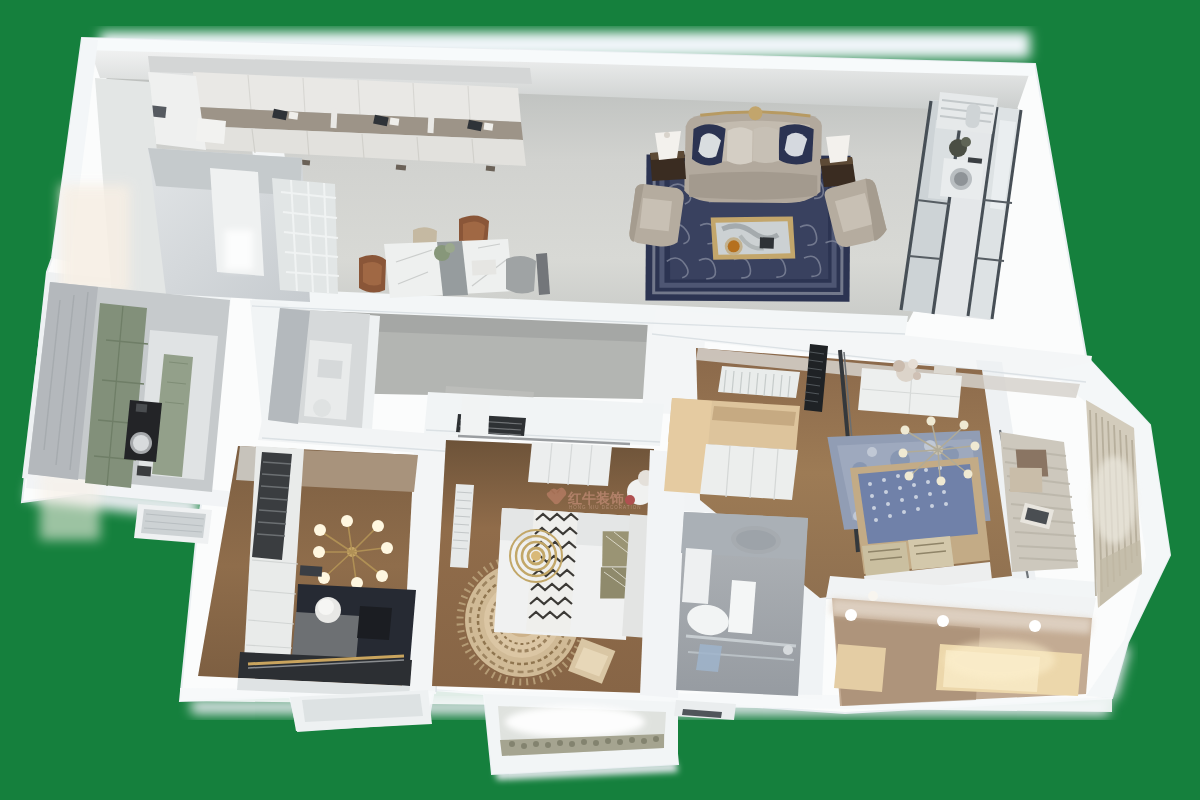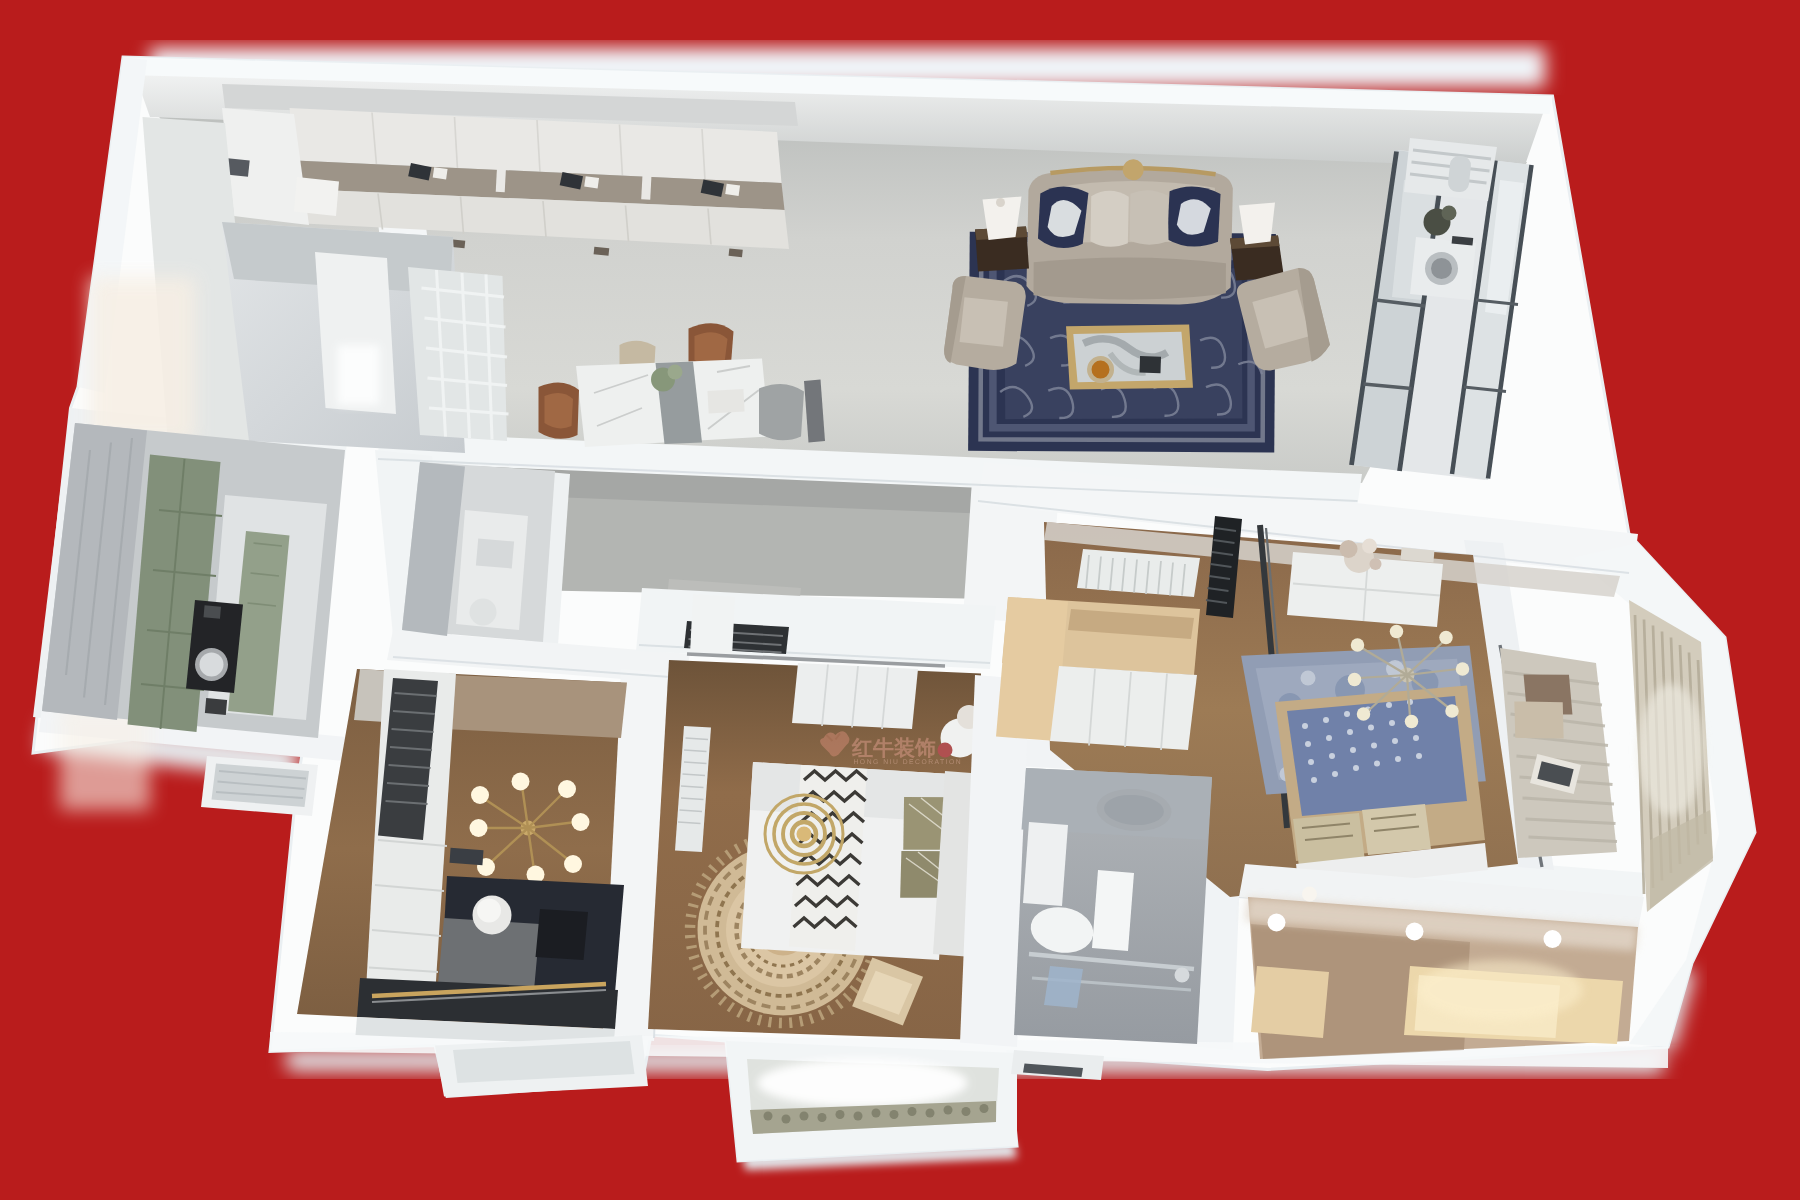--- a/index.html
+++ b/index.html
@@ -1,16 +1,16 @@
 <!DOCTYPE html>
 <html><head>
 <meta charset="utf-8">
 <style>
   html,body{margin:0;padding:0;background:#ffffff;font-family:"Liberation Sans",sans-serif;}
-  #stage{position:relative;width:1200px;height:800px;overflow:hidden;background:#b91c1c;}
+  #stage{position:relative;width:1200px;height:800px;overflow:hidden;background:#15803d;}
 </style>
 </head>
 <body>
 <div id="stage">
 <svg width="1200" height="800" viewBox="0 0 1200 800">
 <defs>
   <linearGradient id="topwall" x1="0" y1="0" x2="0" y2="1">
     <stop offset="0" stop-color="#f4f5f5"></stop>
     <stop offset="1" stop-color="#c9cccb"></stop>
   </linearGradient>

